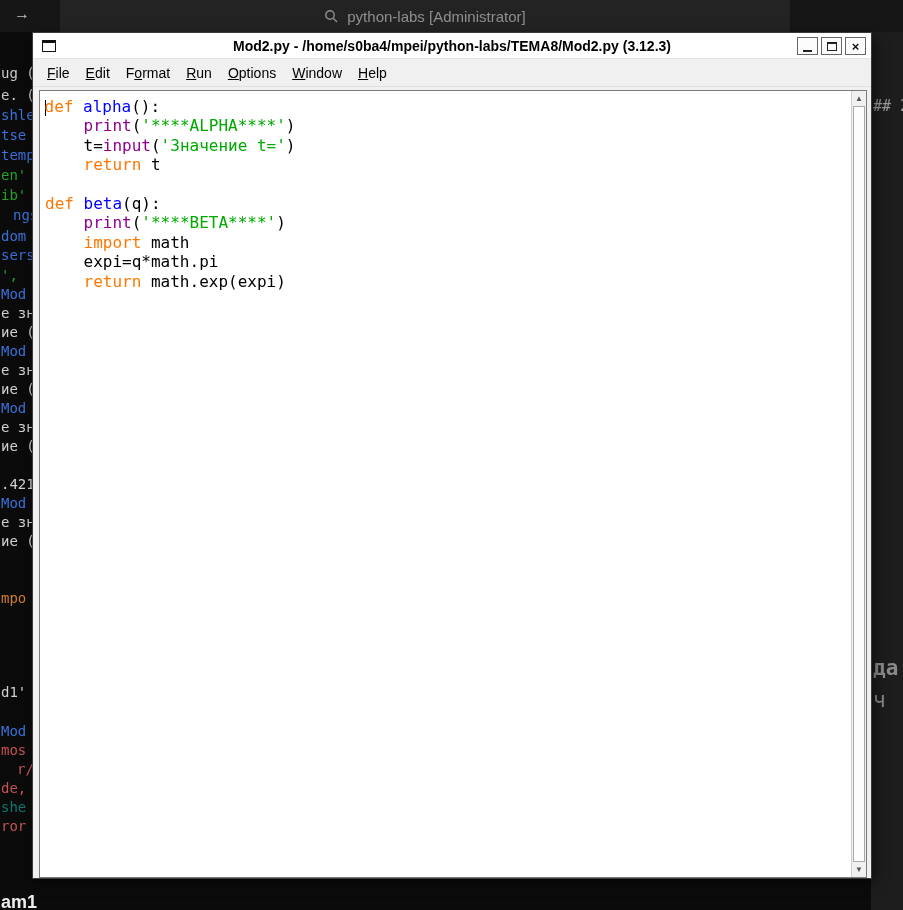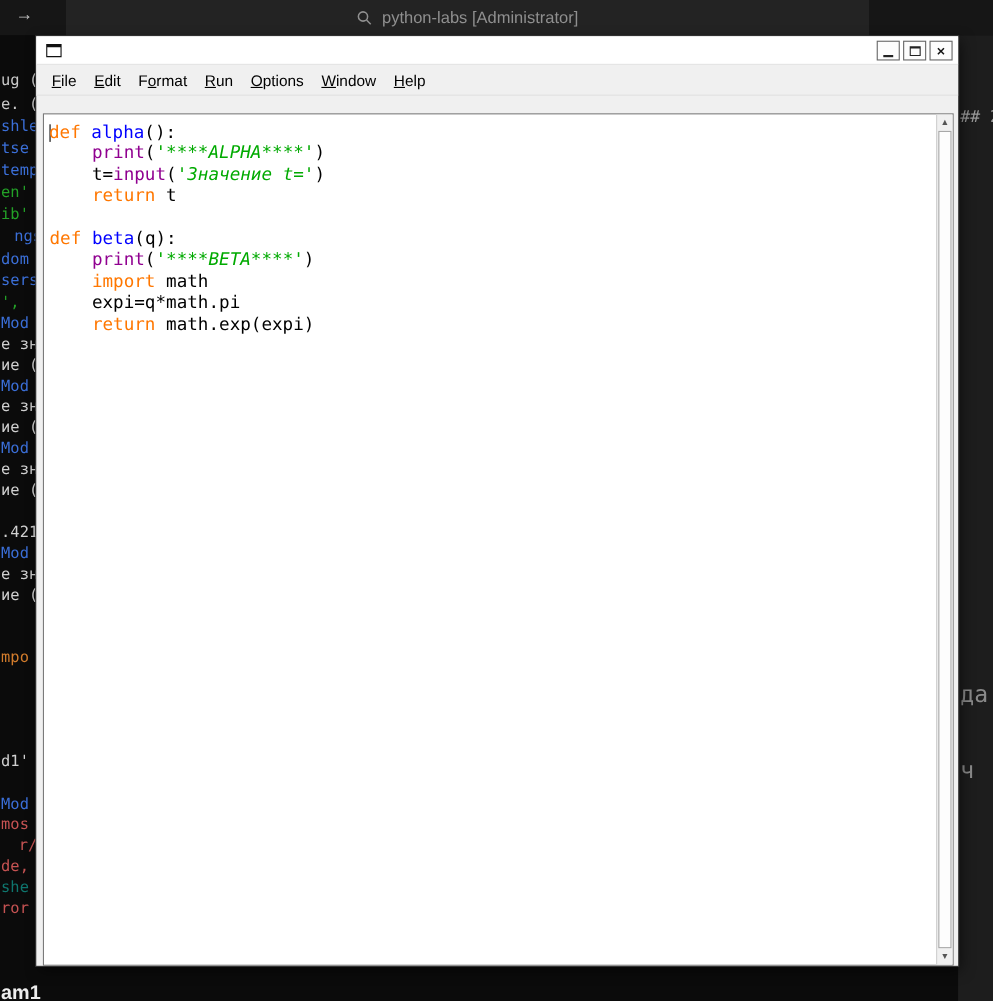--- a/index.html
+++ b/index.html
@@ -33,29 +33,29 @@
           display:flex; align-items:center; justify-content:center; cursor:default; }
   .glyph-min { width:9px; height:12px; border-bottom:2px solid #222; }
   .glyph-max { width:10px; height:9px; border:1px solid #222; border-top:2px solid #222; }
   .glyph-close { font-size:13px; font-weight:bold; color:#111; line-height:1; }
 
   .menubar { flex:0 0 28px; height:28px; background:#f0f0f0; border-bottom:1px solid #e0e0e0;
              display:flex; align-items:center; padding-left:6px; }
   .menu-item { font-size:14px; color:#000; padding:4px 8px; }
   .menu-item u { text-decoration:underline; }
 
-  .editor-wrap { flex:1; margin:16px 4px 0 6px; border:1px solid #7a7a7a; background:#fff;
+  .editor-wrap { flex:1; margin:3px 4px 0 6px; border:1px solid #7a7a7a; background:#fff;
                  display:flex; overflow:hidden; }
   .code { flex:1; padding:6px 0 0 5px; font-family:"DejaVu Sans Mono",monospace;
           font-size:16px; line-height:19.4px; white-space:pre; color:#000; overflow:hidden; }
   .code-line { height:19.4px; }
   .cursor { display:inline-block; width:0; border-left:1.5px solid #000; height:16px;
             margin-right:-1.5px; vertical-align:middle; }
   .tk-kw{color:var(--kw);} .tk-dn{color:var(--dn);} .tk-bi{color:var(--bi);}
-  .tk-st{color:var(--st);font-style:italic;} .tk-pl{color:var(--pl);}
+  .tk-st{color:var(--st);} .tk-pl{color:var(--pl);}
 
   .scrollbar { flex:0 0 15px; background:#f0f0f0; border-left:1px solid #cfcfcf; position:relative; }
   .sb-arrow { position:absolute; left:0; width:14px; height:15px; display:flex;
               align-items:center; justify-content:center; font-size:8px; color:#555; }
   .sb-arrow.up{ top:0; } .sb-arrow.down{ bottom:0; }
   .sb-thumb { position:absolute; left:1px; top:15px; bottom:15px; width:12px;
               background:#fdfdfd; border:1px solid #a8a8a8; }
 
   .statusbar { flex:0 0 26px; height:26px; background:#f0f0f0; border-top:1px solid #c9c9c9;
                display:flex; align-items:center; justify-content:flex-end; gap:9px;
@@ -105,27 +105,28 @@
     <div class="frag left" style="top: 533px; color: rgb(208, 208, 208);">ие (</div>
     <div class="frag left" style="top: 590px; color: rgb(210, 124, 44);">mpo</div>
     <div class="frag left" style="top: 684px; color: rgb(208, 208, 208);">d1'</div>
     <div class="frag left" style="top: 723px; color: rgb(59, 111, 216);">Mod</div>
     <div class="frag left" style="top: 742px; color: rgb(198, 83, 83);">mos</div>
     <div class="frag left" style="top: 761px; color: rgb(198, 83, 83); padding-left: 16px;">r/l</div>
     <div class="frag left" style="top: 780px; color: rgb(198, 83, 83);">de,</div>
     <div class="frag left" style="top: 799px; color: #0f766e;">she</div>
     <div class="frag left" style="top: 818px; color: rgb(198, 83, 83);">ror</div>
     <div class="frag right" style="top: 97px; color: rgb(154, 154, 154); font-size: 15px;">## 2</div>
-    <div class="frag right" style="top: 619px; color: rgb(138, 138, 138); font-size: 21px;">да</div>
+    <div class="frag right" style="top: 656px; color: rgb(138, 138, 138); font-size: 21px; font-weight: bold;">да</div>
     <div class="frag right" style="top: 688px; color: rgb(138, 138, 138); font-size: 21px;">ч</div>
   </div>
 
 <div class="idle-window">
   <div class="titlebar">
     <span class="win-icon"></span>
+    <span class="title">Mod2.py - /home/s0ba4/mpei/python-labs/TEMA8/Mod2.py (3.12.3)</span>
     <span class="win-buttons">
       <span class="wbtn">
           <span class="glyph-min"></span>
         </span>
       <span class="wbtn">
           <span class="glyph-max"></span>
         </span>
       <span class="wbtn">
           <span class="glyph-close">×</span>
         </span>

